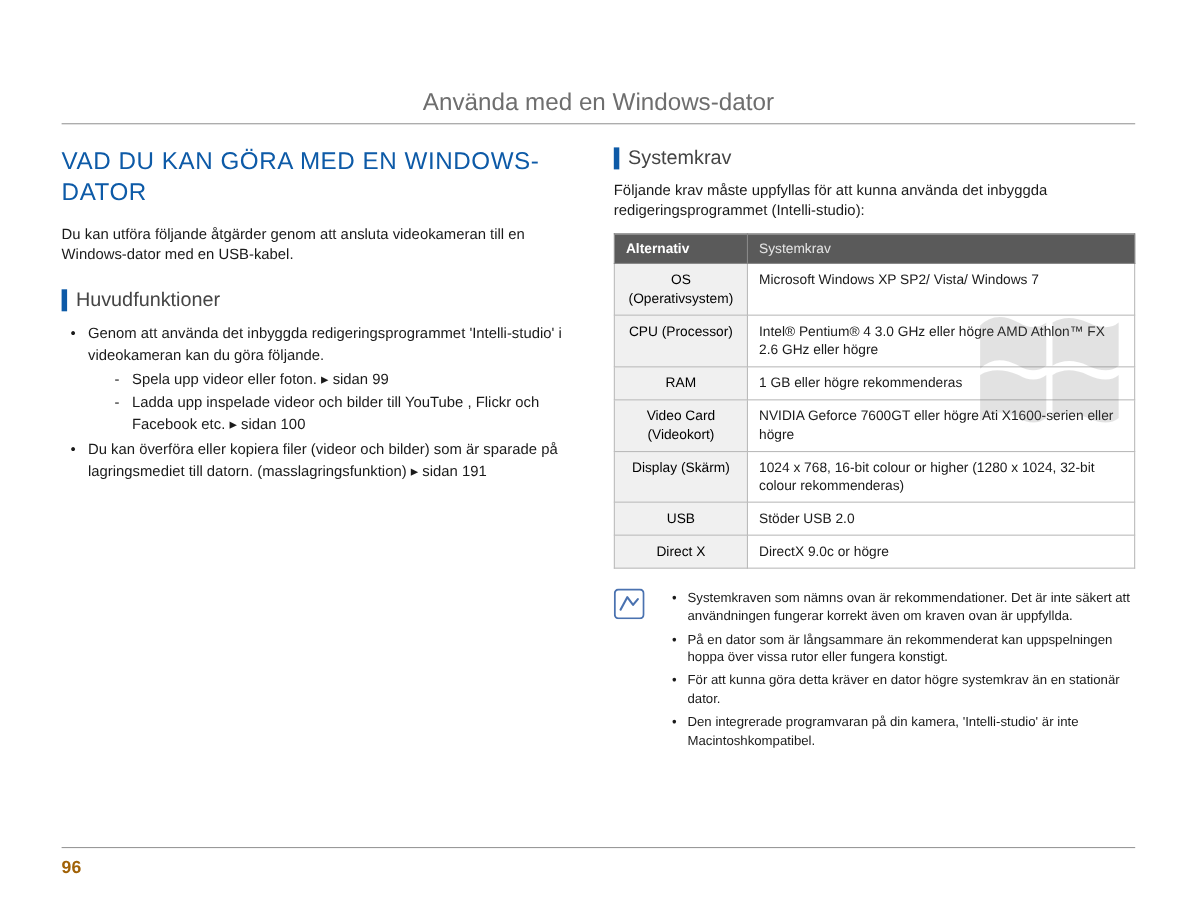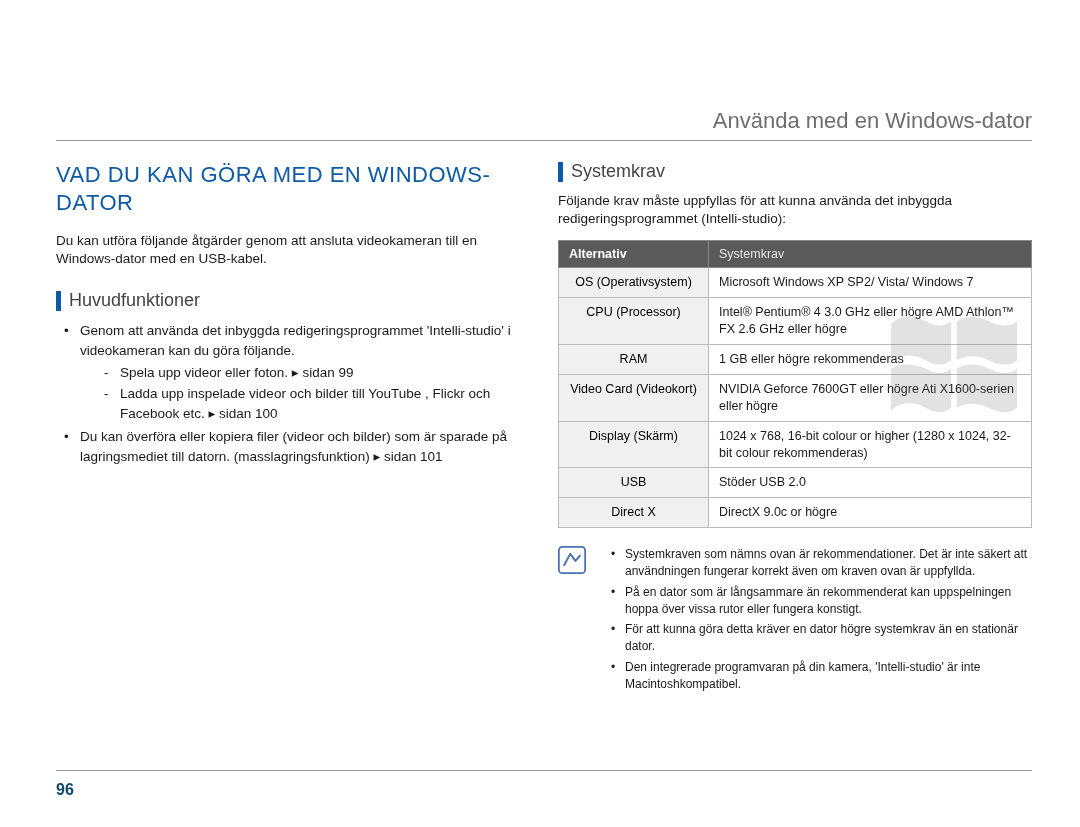--- a/index.html
+++ b/index.html
@@ -8,27 +8,26 @@
     background: #fff;
     color: #1a1a1a;
     width: 1080px;
     height: 827px;
     position: relative;
   }
   .page {
     padding: 80px 48px 40px 56px;
   }
   .top-chapter {
-    text-align: right;
+    text-align: center;
     color: #6e6e6e;
     font-size: 22px;
     border-bottom: 1px solid #999;
     padding-bottom: 6px;
     margin-bottom: 20px;
-    margin-top: 28px;
   }
   .columns {
     display: flex;
     gap: 28px;
   }
   .col { flex: 1 1 50%; }
   h1.section-title {
     color: #0d5aa7;
     font-weight: 400;
     font-size: 22px;
@@ -115,21 +114,21 @@
   }
   table.req td {
     border: 1px solid #bbb;
     padding: 6px 10px;
     vertical-align: top;
     line-height: 1.35;
   }
   table.req td.alt {
     background: #f0f0f0;
     text-align: center;
-    width: 150px;
+    width: 121px;
     color: #000;
   }
   table.req td.val { background: #fff; }
   .win-water {
     position: absolute;
     right: 8px;
     top: 56px;
     opacity: 0.18;
     pointer-events: none;
   }
@@ -157,21 +156,21 @@
     content: "•";
     position: absolute;
     left: 0;
   }
   .page-num {
     position: absolute;
     left: 56px;
     bottom: 28px;
     font-size: 16px;
     font-weight: 700;
-    color: #0c4a6e;
+    color: #a16207;
   }
   .hr-bottom {
     position: absolute;
     left: 56px;
     right: 48px;
     bottom: 56px;
     border-top: 1px solid #999;
   }
 </style>
 </head>
@@ -191,21 +190,21 @@
       </div>
 
       <ul class="bullets">
         <li>
           <span>Genom att använda det inbyggda redigeringsprogrammet 'Intelli-studio' i videokameran kan du göra följande.</span>
           <ul class="dashes">
             <li>Spela upp videor eller foton. ▸ sidan 99</li>
             <li>Ladda upp inspelade videor och bilder till YouTube , Flickr och Facebook etc. ▸ sidan 100</li>
           </ul>
         </li>
-        <li>Du kan överföra eller kopiera filer (videor och bilder) som är sparade på lagringsmediet till datorn. (masslagringsfunktion) ▸ sidan 101</li>
+        <li>Du kan överföra eller kopiera filer (videor och bilder) som är sparade på lagringsmediet till datorn. (masslagringsfunktion) ▸ sidan 191</li>
       </ul>
     </div>
 
     <div class="col">
       <div class="subhead">
         <span>Systemkrav</span>
       </div>
       <p class="req-intro">Följande krav måste uppfyllas för att kunna använda det inbyggda redigeringsprogrammet (Intelli-studio):</p>
 
       <div class="req-table-wrap">

